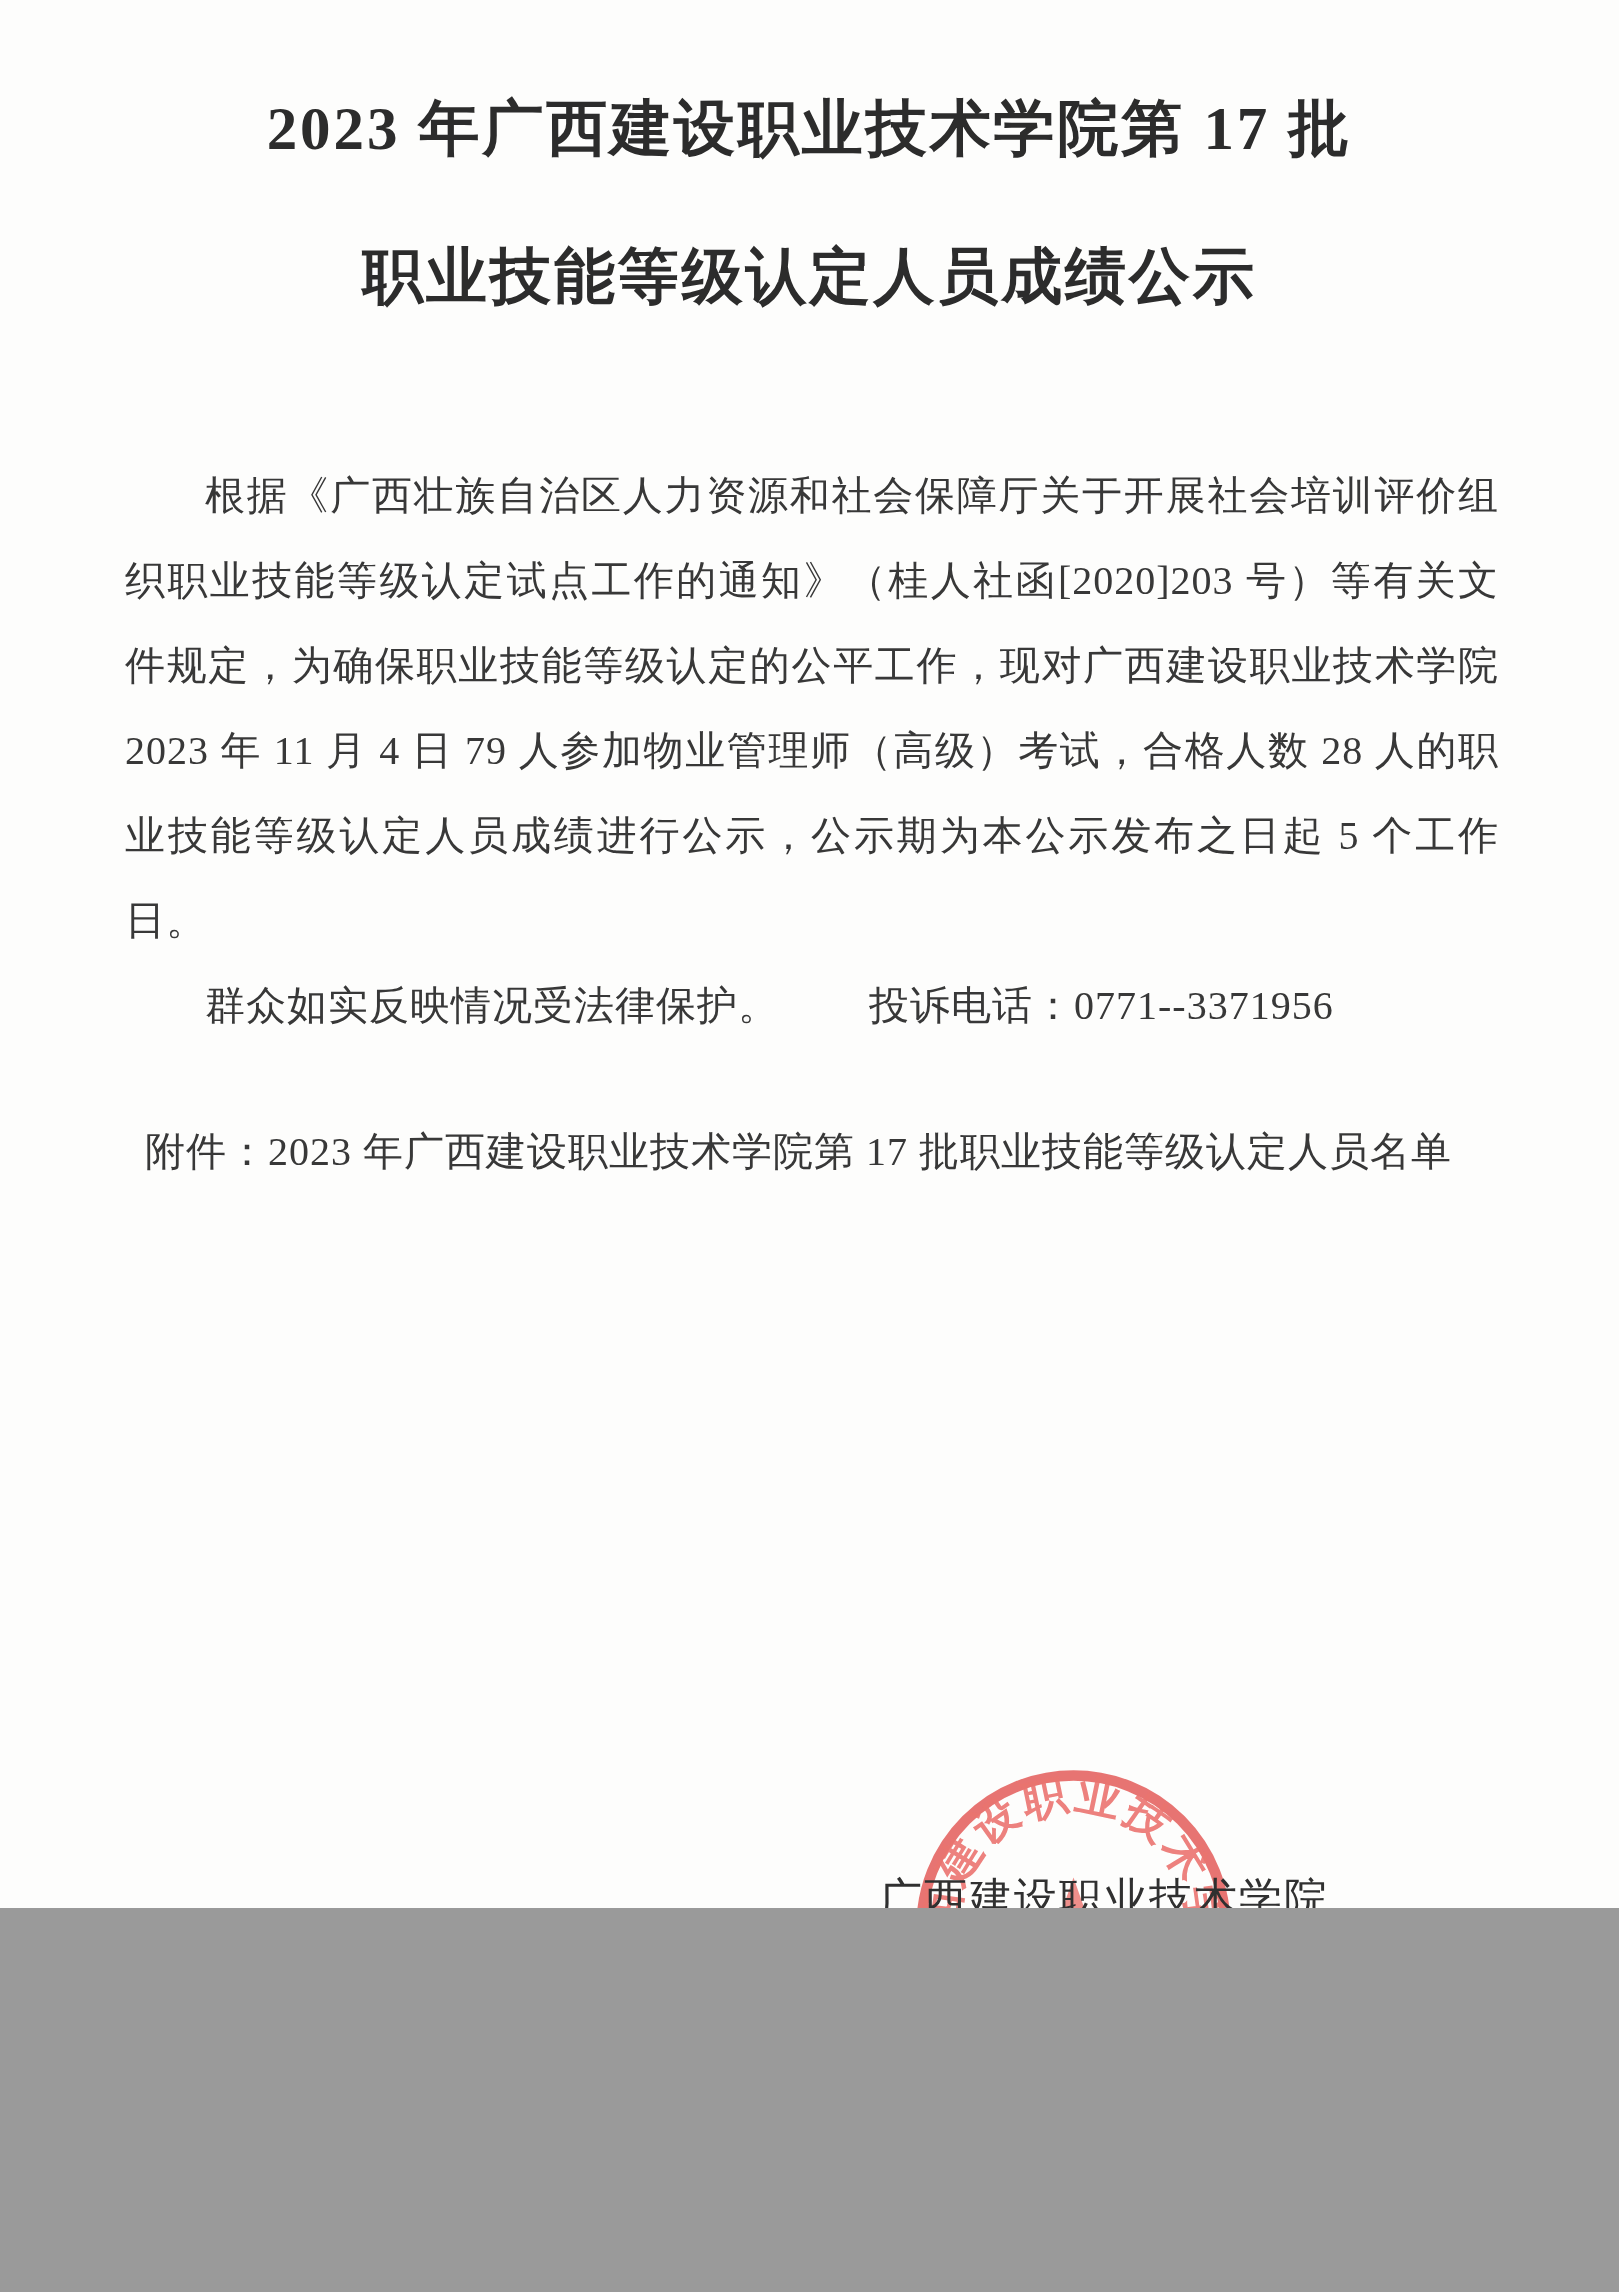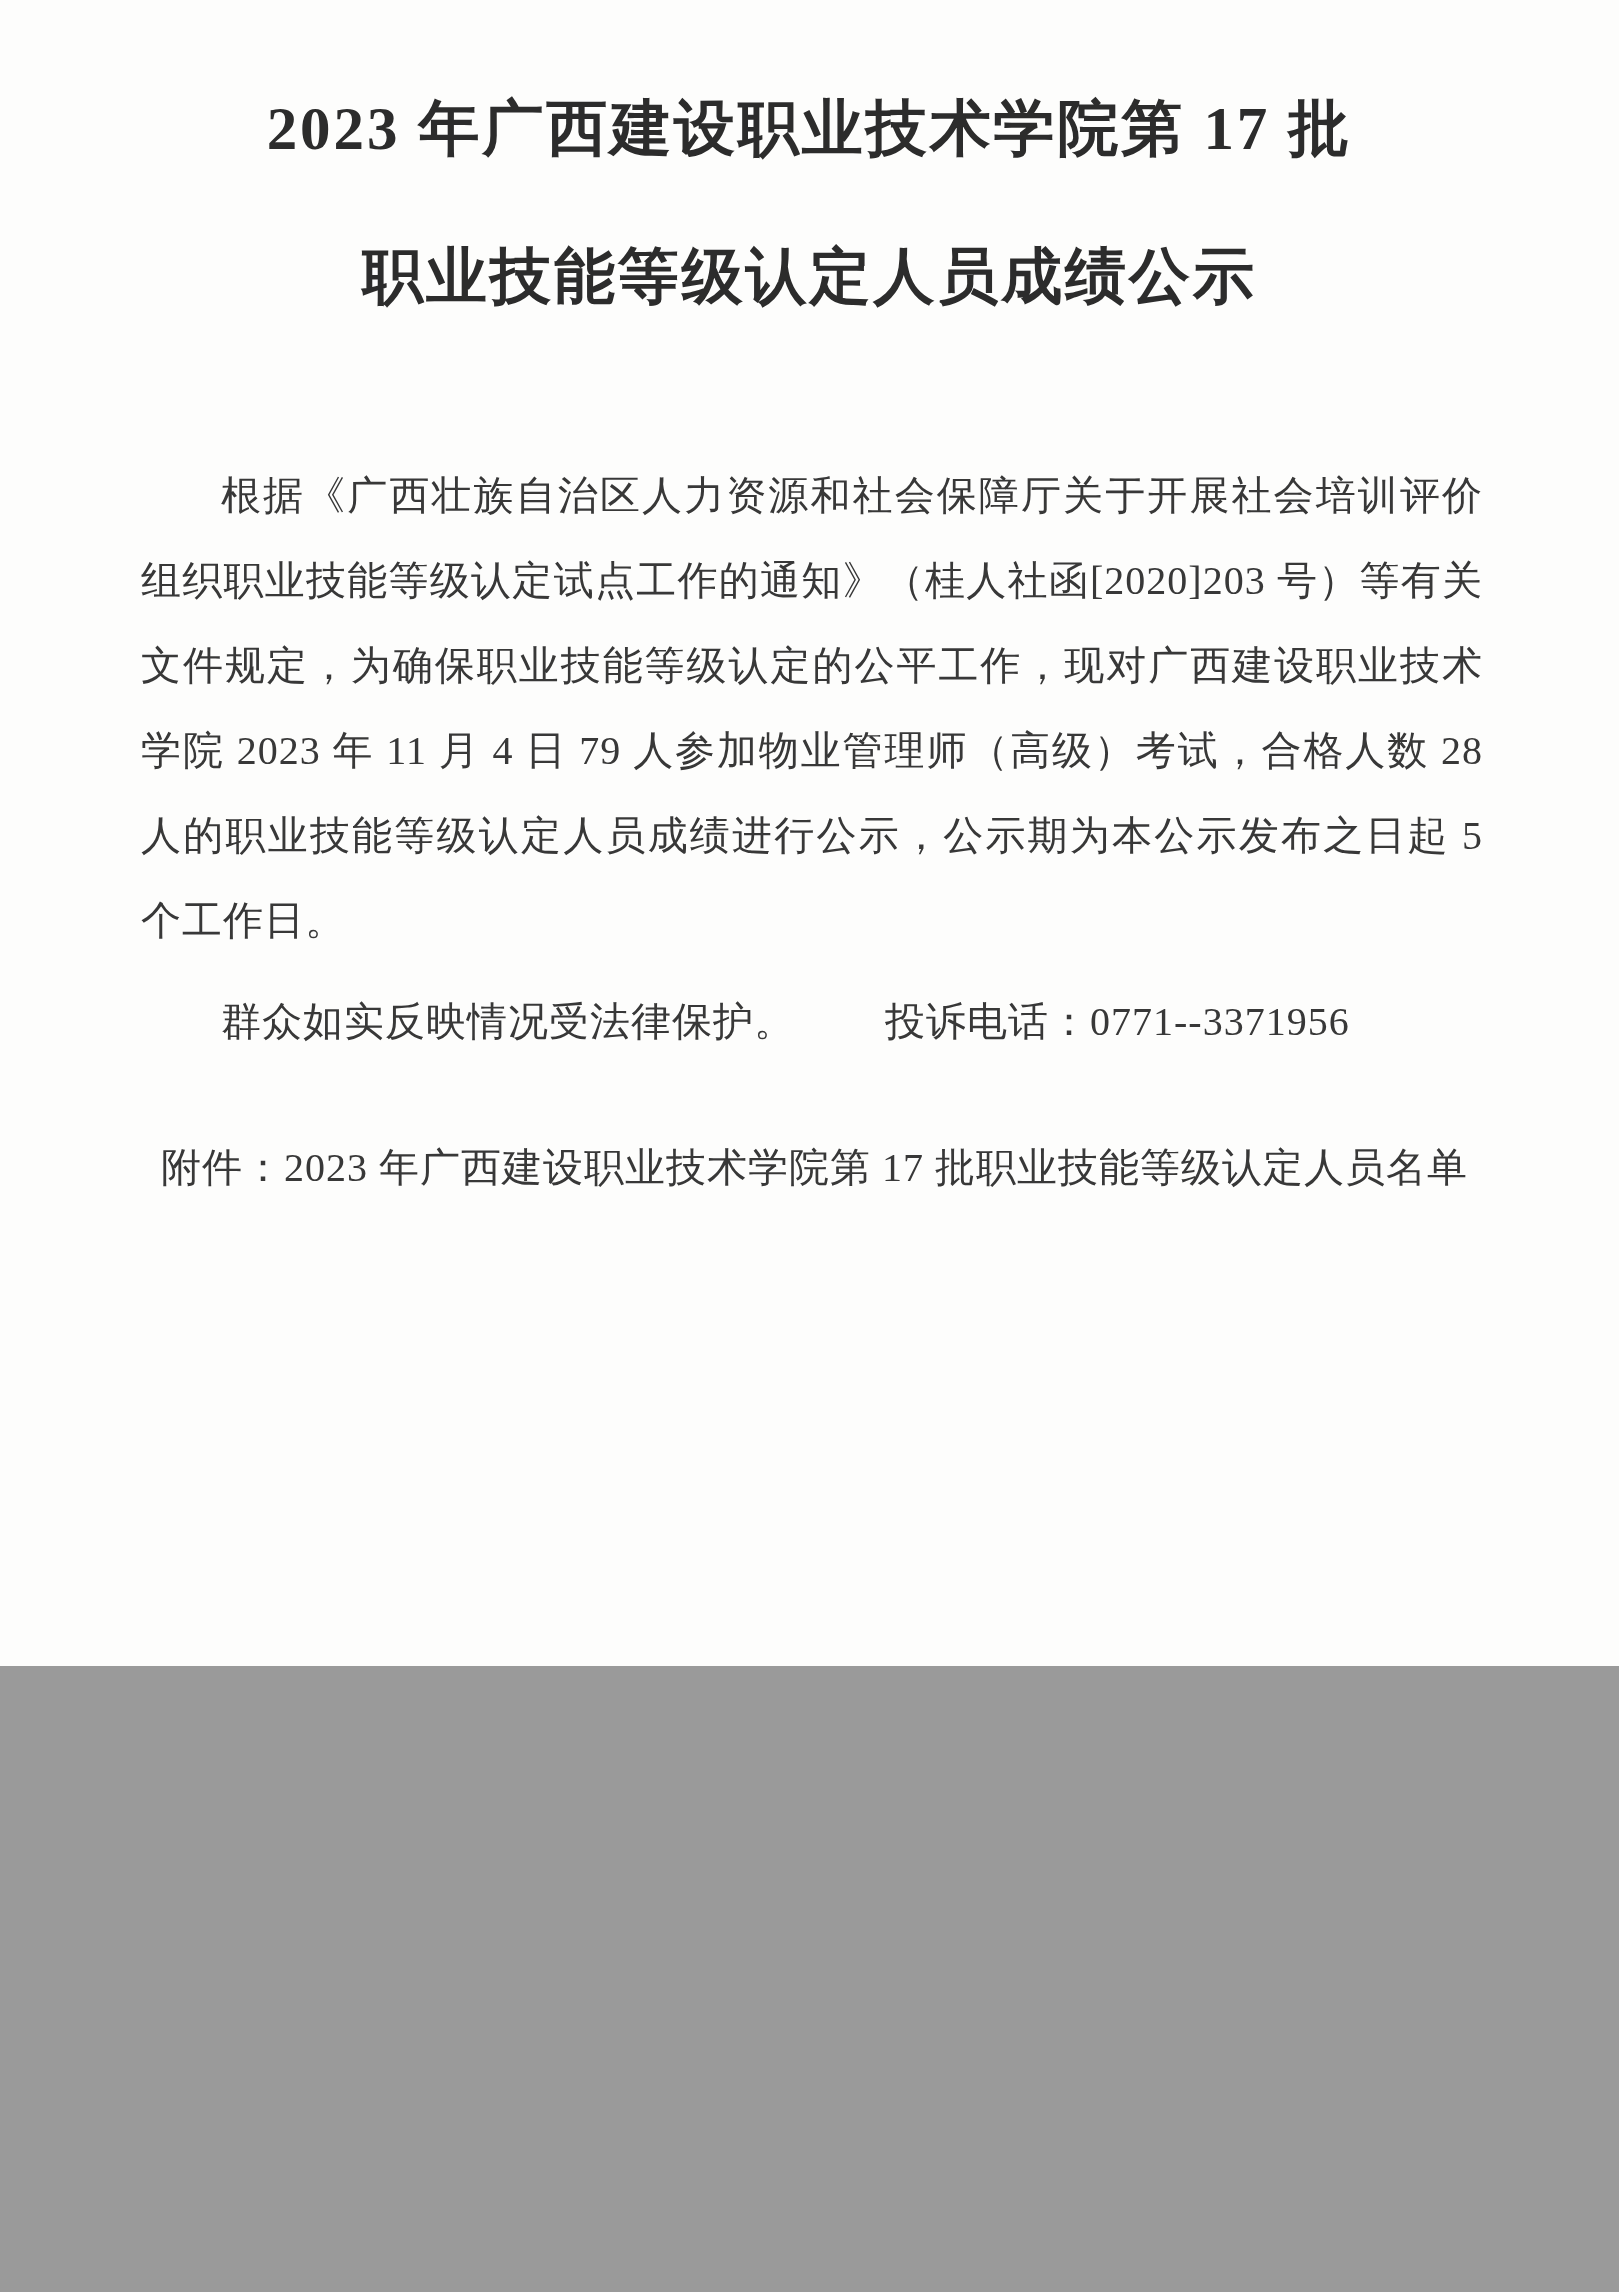--- a/index.html
+++ b/index.html
@@ -3,21 +3,21 @@
 <meta charset="utf-8">
 <style>
   html,body{margin:0;padding:0;}
   body{
     background:#9a9a9a;
     font-family:"Liberation Serif","DejaVu Serif",serif;
   }
   .page{
     position:relative;
     width:1619px;
-    height:1666px;
+    height:1908px;
     margin:0 auto;
     background:#fdfdfc;
     color:#363636;
     overflow:hidden;
   }
   .doc-title{
     padding-top:55px;
     text-align:center;
     font-size:61px;
     font-weight:700;
@@ -29,21 +29,21 @@
   }
   .doc-body{
     margin:102px 120px 0 125px;
     font-size:40px;
     line-height:85px;
     text-align:justify;
     letter-spacing:1px;
     color:#383838;
   }
   .doc-body p{
-    margin:16px;
+    margin:0;
     text-indent:2em;
   }
   .legal-line{
     margin:0;
     text-indent:2em;
   }
   .legal-line .hotline{
     margin-left:90px;
     white-space:nowrap;
   }

